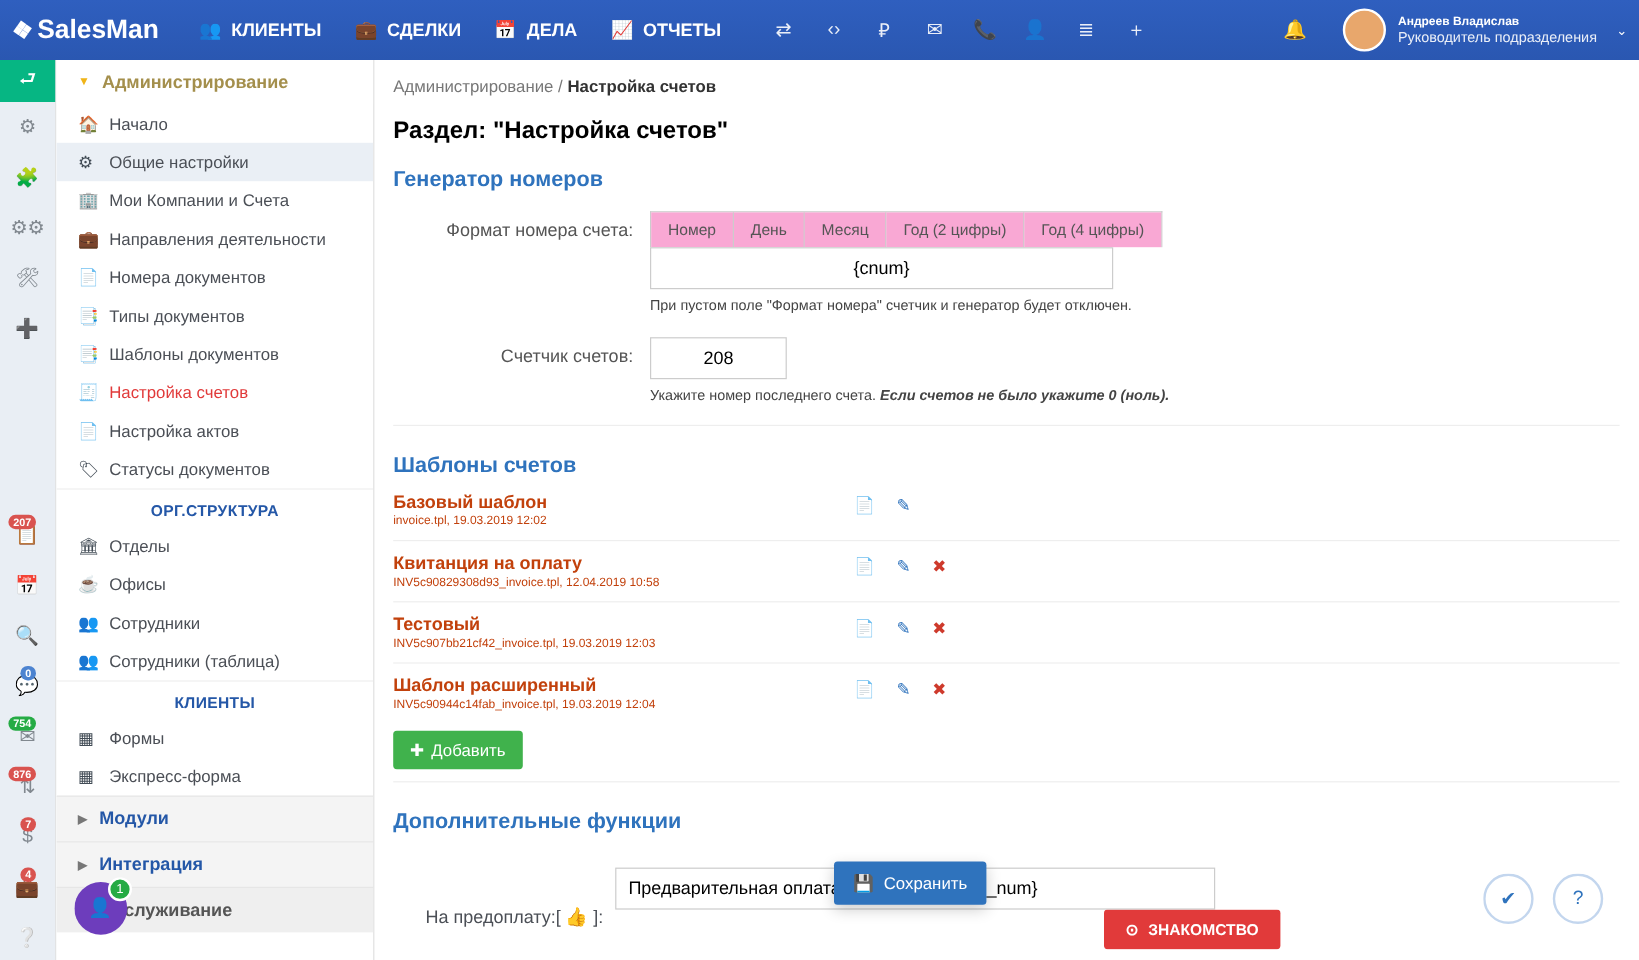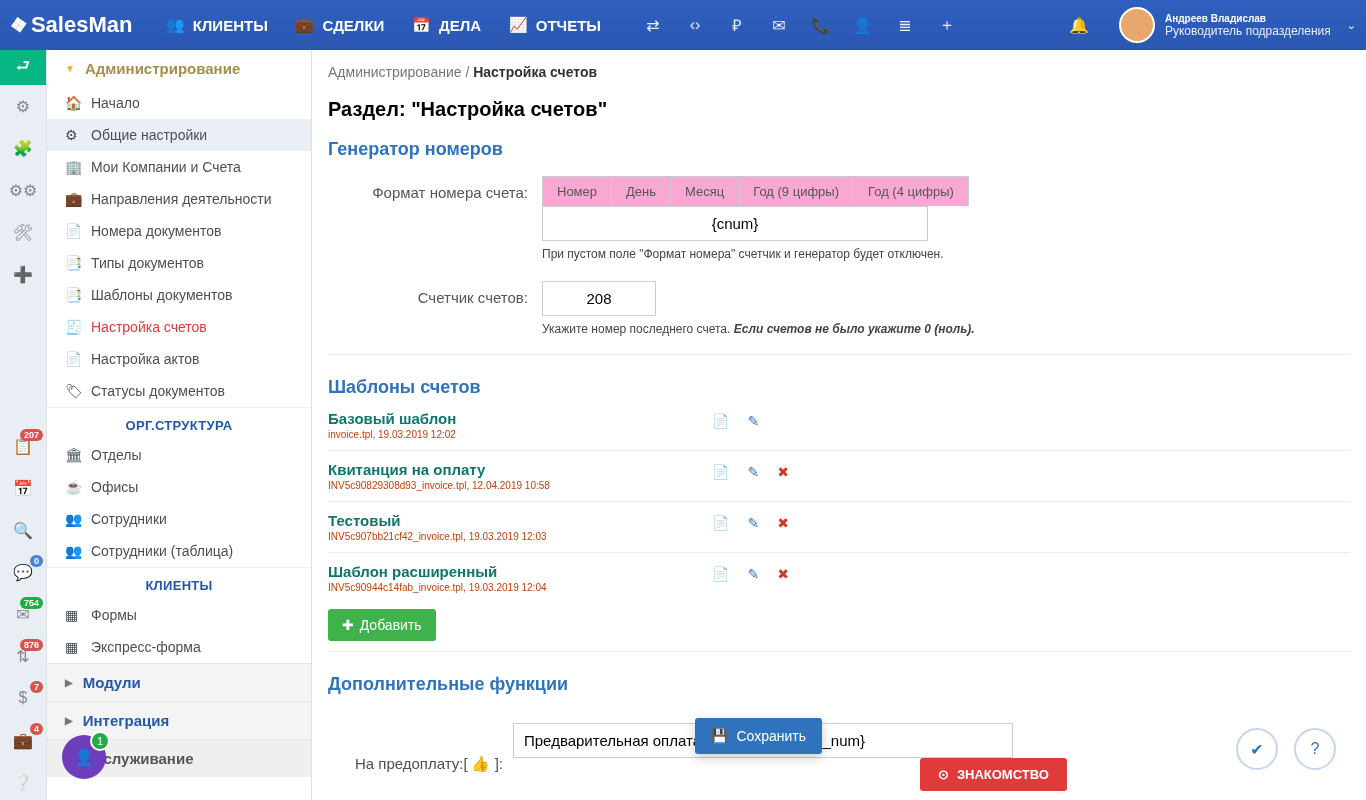--- a/index.html
+++ b/index.html
@@ -14,21 +14,21 @@
 .topicons .ic { font-size:16px; opacity:.9; cursor:pointer; display:flex; align-items:center; height:50px; width:24px; justify-content:center; }
 .spacer { flex:1; }
 .user { display:flex; align-items:center; gap:10px; cursor:pointer; }
 .avatar { width:36px; height:36px; border-radius:50%; background:#e8a76c; border:2px solid #fff; }
 .user-name { font-weight:700; font-size:10px; line-height:1.1; }
 .user-role { font-size:12px; opacity:.9; }
 
 .rail { position:absolute; left:0; top:50px; width:47px; background:#e9eef4; border-right:1px solid #e0e0e0; height:750px; }
 .rail .back { background:#06b683; color:#fff; height:35px; display:flex; align-items:center; justify-content:center; cursor:pointer; }
 .rail .rbtn { height:42px; display:flex; align-items:center; justify-content:center; color:#81888f; font-size:16px; position:relative; cursor:pointer; }
-.rail .badge { position:absolute; top:4px; right:3px; background:#d9534f; color:#fff; font-size:9px; padding:1px 4px; border-radius:6px; font-weight:700; }
+.rail .badge { position:absolute; top:4px; right:16px; background:#d9534f; color:#fff; font-size:9px; padding:1px 4px; border-radius:6px; font-weight:700; }
 .rail .badge.blue { background:#4c83d0; }
 .rail .badge.green { background:#25ab44; }
 
 .side { position:absolute; left:47px; top:50px; width:265px; background:#fff; height:750px; overflow-y:auto; border-right:1px solid #e0e0e0; }
 .side .title { background:#fff; color:#a48f4c; font-weight:600; padding:10px 18px; font-size:15px; display:flex; align-items:center; gap:10px; }
 .side .title .caret { color:#f0b418; font-size:10px; }
 .side .item { display:flex; align-items:center; gap:10px; padding:8px 18px; color:#4b4f56; cursor:pointer; font-size:14px; }
 .side .item.active { color:#e13a3a; }
 .side .item .ic { width:16px; color:#414b55; font-size:14px; }
 .side .item.active .ic { color:#e13a3a; }
@@ -50,21 +50,21 @@
 .col { flex:1; }
 .tabs { display:flex; border:1px solid #ccc; border-bottom:0; width:fit-content; }
 .tabs .tab { padding:7px 14px; border-right:1px solid #ccc; color:#555; cursor:pointer; font-size:13px; background:#f9a8d4; }
 .tabs .tab:last-child { border-right:0; }
 .inp { width:386px; padding:8px 10px; border:1px solid #ccc; font-size:15px;text-align:center; }
 .inp.small { width:114px; }
 .hint { font-size:12px; color:#444; margin-top:6px; }
 .hint b { font-weight:700;font-style:italic; }
 .hr { border-top:1px solid #eee; margin:8px 16px; }
 .tpl { padding:6px 0; display:flex; align-items:flex-start; }
-.tpl .tname { color:#0f766e; font-weight:700; font-size:15px; cursor:pointer; }
+.tpl .tname { color:#c2410c; font-weight:700; font-size:15px; cursor:pointer; }
 .tpl .tmeta { color:#c2410c; font-size:10px; margin-top:2px; }
 .tpl .tleft { width:400px; padding-left:16px; }
 .tpl .tact { display:flex; gap:18px; align-items:center; padding-top:3px; }
 .tpl .tact .a { color:#2f73bd; cursor:pointer; font-size:14px; }
 .tpl .tact .a.del { color:#ce3a2c; }
 .addbtn { background:#40b24c; color:#fff; border:0; padding:8px 14px; border-radius:3px; margin:10px 16px; cursor:pointer; font-size:14px; display:flex; gap:6px; align-items:center; width:fit-content; }
 .savebtn { position:fixed; left:695px; top:718px; transform:translateX(0); background:#2f73bd; color:#fff; border:0; padding:10px 16px; border-radius:3px; cursor:pointer; font-size:14px; display:flex; gap:8px; align-items:center; z-index:9; box-shadow:0 4px 12px rgba(0,0,0,.2); }
 .tourbtn { position:fixed; left:920px; top:758px; background:#e13a3a; color:#fff; border:0; padding:9px 18px; border-radius:3px; font-size:13px; display:flex; gap:8px; align-items:center; z-index:3; font-weight:700; }
 .row2 { display:flex; padding:6px 16px; gap:10px; align-items:center; }
 .row2 .lbl2 { width:175px; text-align:right; font-size:15px; color:#4b4f56;margin-top:48px; }
@@ -233,21 +233,21 @@
   <div class="pgtitle">Раздел: "Настройка счетов"</div>
   <div class="sect">Генератор номеров</div>
 
   <div class="row">
     <div class="lbl">Формат номера счета:</div>
     <div class="col">
       <div class="tabs">
         <div class="tab">Номер</div>
         <div class="tab">День</div>
         <div class="tab">Месяц</div>
-        <div class="tab">Год (9 цифры)</div>
+        <div class="tab">Год (2 цифры)</div>
         <div class="tab">Год (4 цифры)</div>
       </div>
       <input class="inp" value="{cnum}" style="">
       <div class="hint">При пустом поле "Формат номера" счетчик и генератор будет отключен.</div>
     </div>
   </div>
 
   <div class="row">
     <div class="lbl">Счетчик счетов:</div>
     <div class="col">

